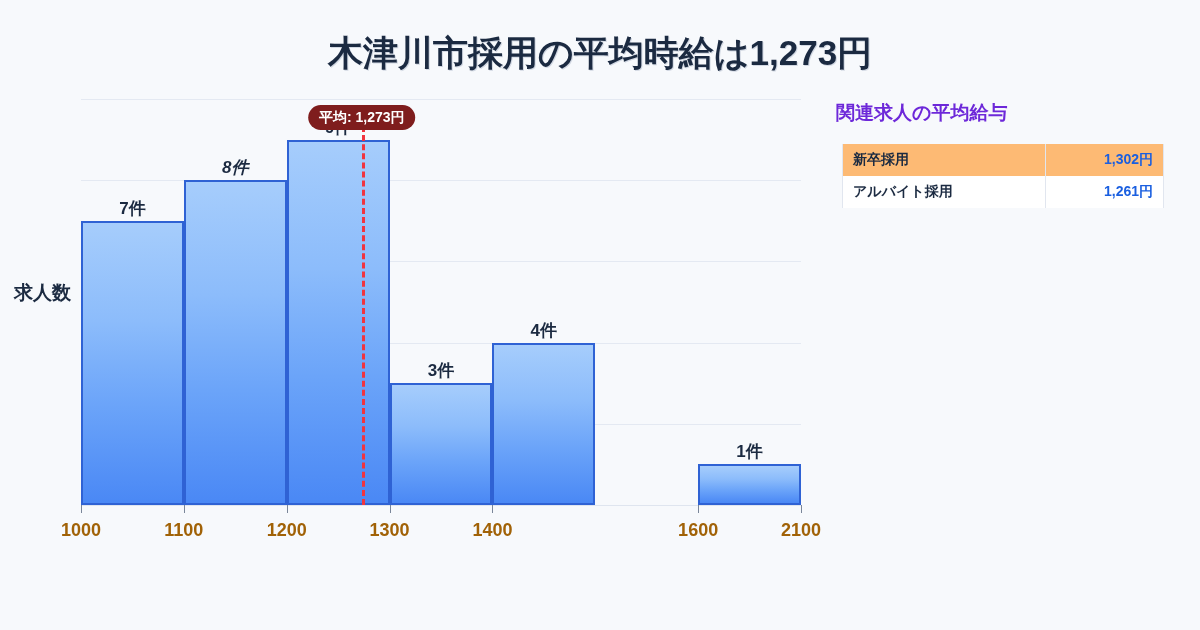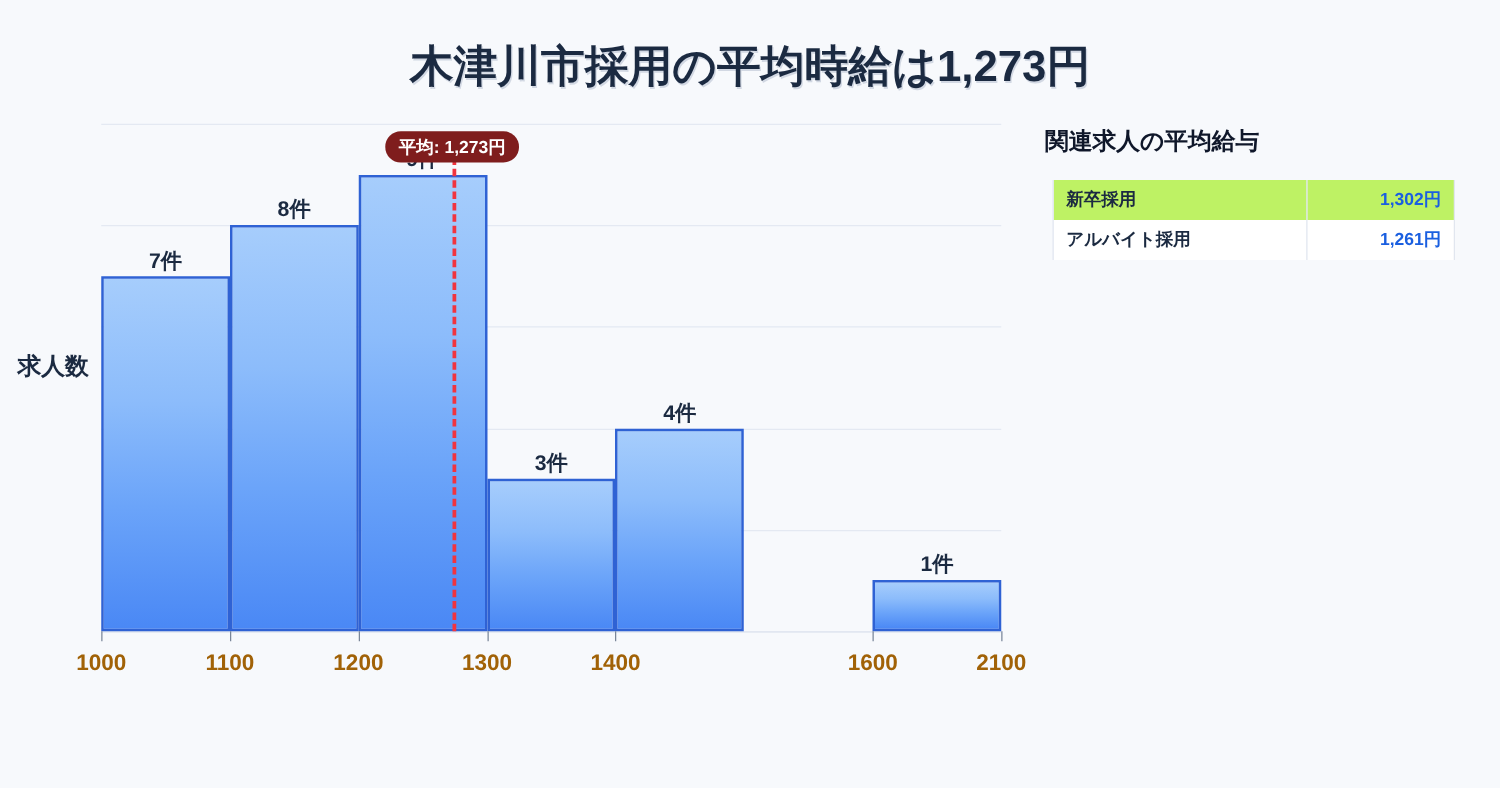--- a/index.html
+++ b/index.html
@@ -151,35 +151,35 @@
   
   .side-panel {
     position: absolute;
     left: 836px;
     top: 100px;
     width: 330px;
   }
   .side-title {
     font-size: 19px;
     font-weight: bold;
-    color: #0f172a;
+    color: #6d28d9;
     margin: 0 0 18px 0;
   }
   .side-table {
     border-collapse: collapse;
     width: 322px;
     margin-left: 6px;
   }
   .side-table td {
     padding: 7px 10px;
     font-size: 14px;
     border-left: 1px solid #e1e6ef;
     border-right: 1px solid #e1e6ef;
   }
-  .side-table tr.row-odd td { background: #bef264; }
+  .side-table tr.row-odd td { background: #fdba74; }
   .side-table tr.row-even td { background: #ffffff; }
   .side-table td.cell-label {
     color: #1b2a41;
     font-weight: bold;
     text-align: left;
   }
   .side-table td.cell-value {
     color: #1a5fe0;
     font-weight: bold;
     text-align: right;
@@ -210,21 +210,21 @@
         <div class="gridline" style="top: 243.6px;"></div>
         <div class="gridline" style="top: 162.4px;"></div>
         <div class="gridline" style="top: 81.2px;"></div>
         <div class="gridline" style="top: 0px;"></div>
       </div>
     <div class="axis-baseline"></div>
     <div class="bars-layer" id="bars-layer">
         <div class="bar" style="left: 81px; width: 102.857px; top: 220.8px; height: 284.2px;"></div>
         <div class="bar-label" style="left: 132.429px; top: 196.8px;">7件</div>
         <div class="bar" style="left: 183.857px; width: 102.857px; top: 180.2px; height: 324.8px;"></div>
-        <div class="bar-label" style="left: 235.286px; top: 156.2px;">8件</div>
+        <div class="bar-label" style="left: 235.286px; top: 156.2px; font-style: italic;">8件</div>
         <div class="bar" style="left: 286.714px; width: 102.857px; top: 139.6px; height: 365.4px;"></div>
         <div class="bar-label" style="left: 338.143px; top: 115.6px;">9件</div>
         <div class="bar" style="left: 389.571px; width: 102.857px; top: 383.2px; height: 121.8px;"></div>
         <div class="bar-label" style="left: 441px; top: 359.2px;">3件</div>
         <div class="bar" style="left: 492.429px; width: 102.857px; top: 342.6px; height: 162.4px;"></div>
         <div class="bar-label" style="left: 543.857px; top: 318.6px;">4件</div>
         <div class="bar" style="left: 698.143px; width: 102.857px; top: 464.4px; height: 40.6px;"></div>
         <div class="bar-label" style="left: 749.571px; top: 440.4px;">1件</div>
         <div class="avg-line" style="left: 361.8px;"></div>
         <div class="avg-badge" style="left: 361.8px; top: 105px;">平均: 1,273円</div>

